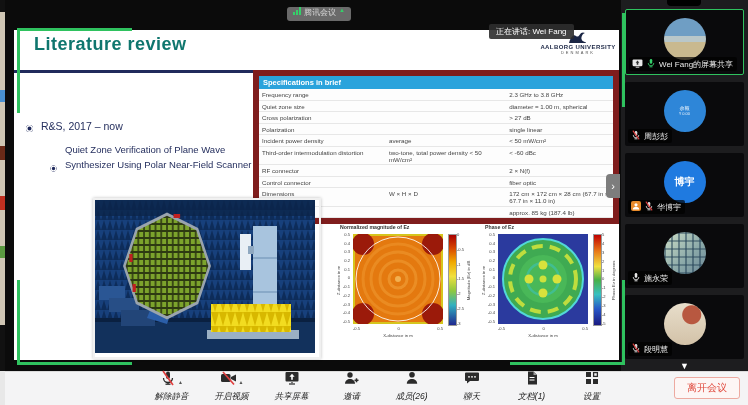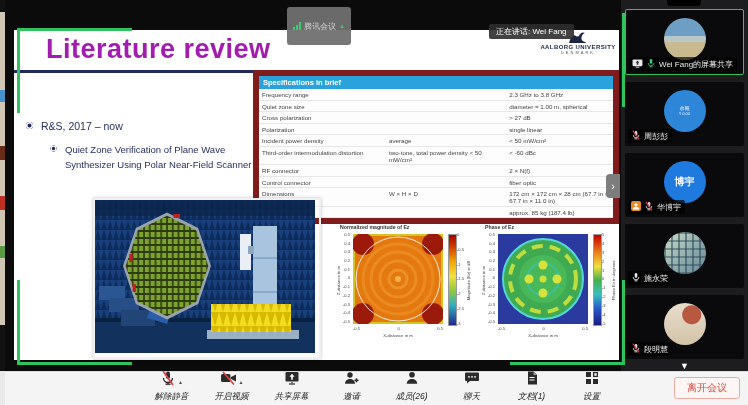--- a/index.html
+++ b/index.html
@@ -5,49 +5,49 @@
   html,body{margin:0;padding:0;background:#000;}
   #app{position:relative;width:748px;height:405px;overflow:hidden;
        font-family:"Liberation Sans",sans-serif;background:#000;}
   
   #desktop-strip{position:absolute;left:0;top:0;width:5px;height:405px;
     background:linear-gradient(180deg,#111 0 12px,#cfc6b4 12px 90px,#4a90d0 90px 102px,
       #cfc6b4 102px 146px,#6a2a18 146px 160px,#cfc6b4 160px 196px,#c03020 196px 210px,
       #cfc6b4 210px 246px,#5a9a40 246px 258px,#cfc6b4 258px 325px,#111 325px 371px,#e8e8e8 371px 405px);}
   
   #main-area{position:absolute;left:5px;top:0;width:616px;height:372px;background:#0b0b0b;}
-  #share-pill{position:absolute;left:282px;top:7px;height:14px;display:flex;align-items:center;gap:3px;
-    background:rgba(112,112,112,.95);border-radius:3px;padding:12px 6px;z-index:30;}
+  #share-pill{position:absolute;left:282px;top:7px;height:14px;display:flex;align-items:flex-start;gap:3px;
+    background:rgba(112,112,112,.95);border-radius:3px;padding:0 6px;z-index:30;}
   #share-pill .bars{display:flex;align-items:flex-end;gap:1px;height:8px;}
   #share-pill .bars i{display:block;width:2px;background:#35d06a;}
   #share-pill .t{font-size:8px;color:#d6d6d6;}
   #share-pill .caret{font-size:6px;color:#35d06a;line-height:1;}
   
   #slide{position:absolute;left:9px;top:30px;width:605px;height:330px;background:#fff;}
   .bracket{position:absolute;z-index:25;}
   #br-tl{left:12px;top:28px;width:112px;height:82px;border-left:3px solid #2fc25f;border-top:3px solid #2fc25f;}
   #br-tr{left:613px;top:13px;width:4px;height:94px;border-right:3px solid #2fc25f;}
   #br-bl{left:12px;top:280px;width:112px;height:82px;border-left:3px solid #2fc25f;border-bottom:3px solid #2fc25f;}
   #br-br{left:505px;top:280px;width:112px;height:82px;border-right:3px solid #2fc25f;border-bottom:3px solid #2fc25f;}
   #speaking-badge{position:absolute;left:484px;top:24px;background:rgba(45,45,45,.9);color:#fff;
     font-size:8px;padding:2px 7px;border-radius:2px;z-index:40;white-space:nowrap;}
-  #slide-title{position:absolute;left:32px;top:4px;font-size:27px;font-weight:800;color:#a21caf;letter-spacing:.5px;}
+  #slide-title{position:absolute;left:20px;top:4px;font-size:18px;font-weight:800;color:#0f766e;letter-spacing:.5px;}
   #title-rule{position:absolute;left:0;top:40px;width:558px;height:2.5px;background:#202a5c;}
   #aau-logo{position:absolute;left:524px;top:0px;width:80px;text-align:center;color:#1a2544;}
   #aau-logo .bird{height:14px;}
   #aau-logo .l1{font-size:6px;font-weight:bold;letter-spacing:.4px;}
   #aau-logo .l2{font-size:4px;letter-spacing:2px;color:#555;}
   
   #spec-table{position:absolute;left:239px;top:40px;width:354px;border:6px solid #7f1d1d;background:#fdfdfd;}
   #spec-head{background:#2aa3dc;color:#fff;font-weight:bold;font-size:7.5px;padding:2px 4px;}
   .trow{display:flex;border-bottom:1px solid #e7e7e7;font-size:6.2px;color:#444;}
   .trow>span{padding:2px 3px 1.5px;}
   .tc0{width:36%;} .tc1{width:34%;} .tc2{width:30%;}
   
-  .bullet-row{position:absolute;display:flex;align-items:flex-start;gap:8px;color:#252f5e;}
+  .bullet-row{position:absolute;display:flex;align-items:flex-end;gap:8px;color:#252f5e;}
   #bullet-1{left:12px;top:90px;font-size:10.5px;}
   #bullet-2{left:36px;top:113px;width:208px;font-size:9.5px;line-height:1.55;}
   .bdot{flex:0 0 auto;width:7px;height:7px;margin-top:2px;border-radius:50%;background:#202a5c;
     box-shadow:inset 0 0 0 1.5px #fff,inset 0 0 0 3px #202a5c;}
   
   #chamber-photo{position:absolute;left:79px;top:168px;width:224px;height:157px;
     border:2px solid #f0f0f0;box-shadow:0 0 3px rgba(0,0,0,.25);}
   
   #plots{position:absolute;left:316px;top:192px;width:290px;height:134px;display:flex;}
   .plot{position:relative;width:145px;height:134px;color:#333;}

